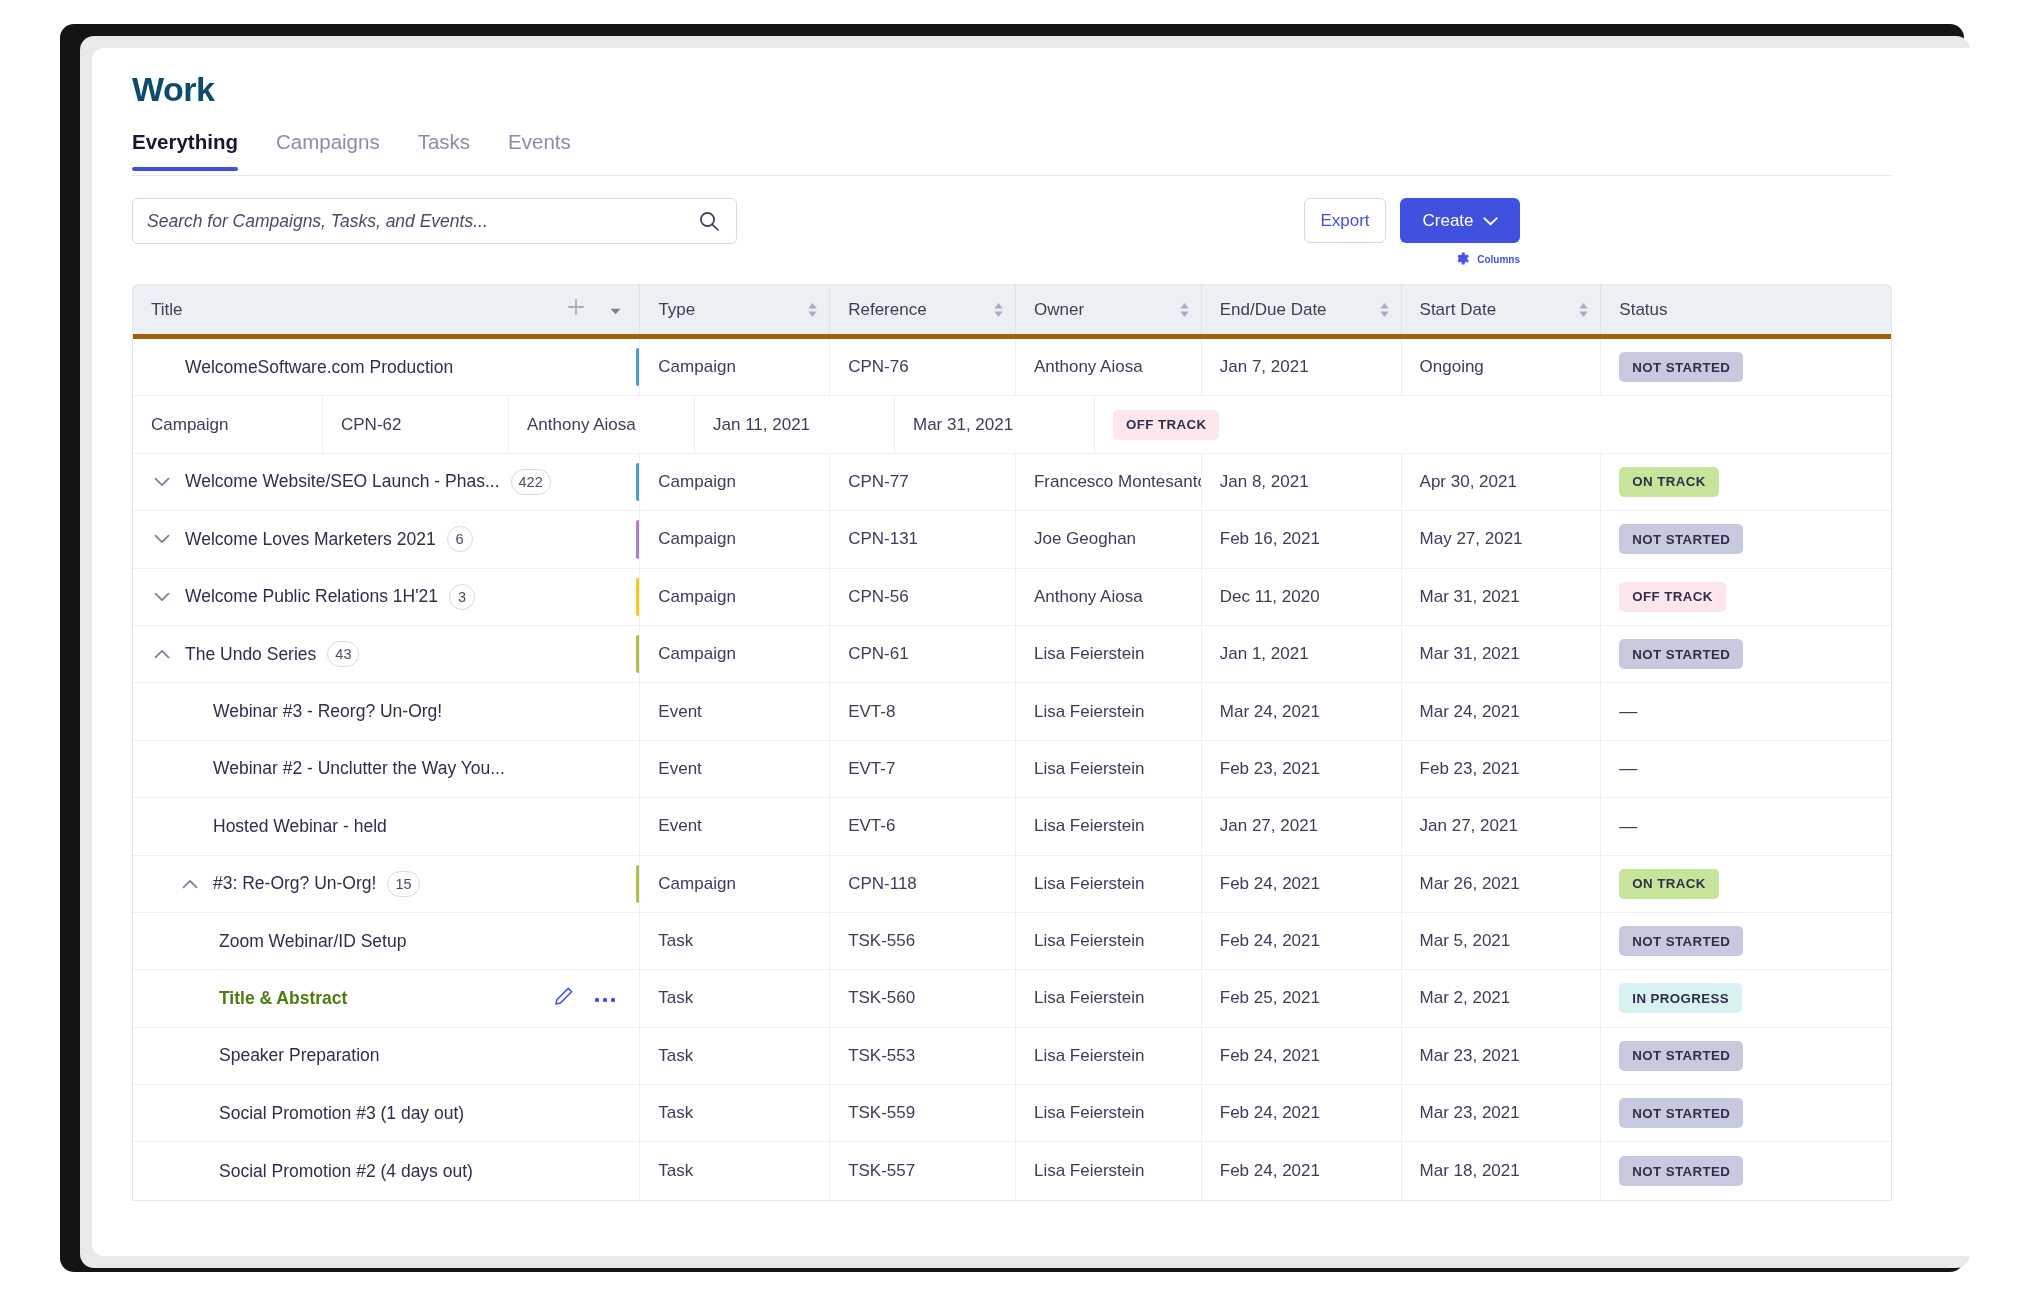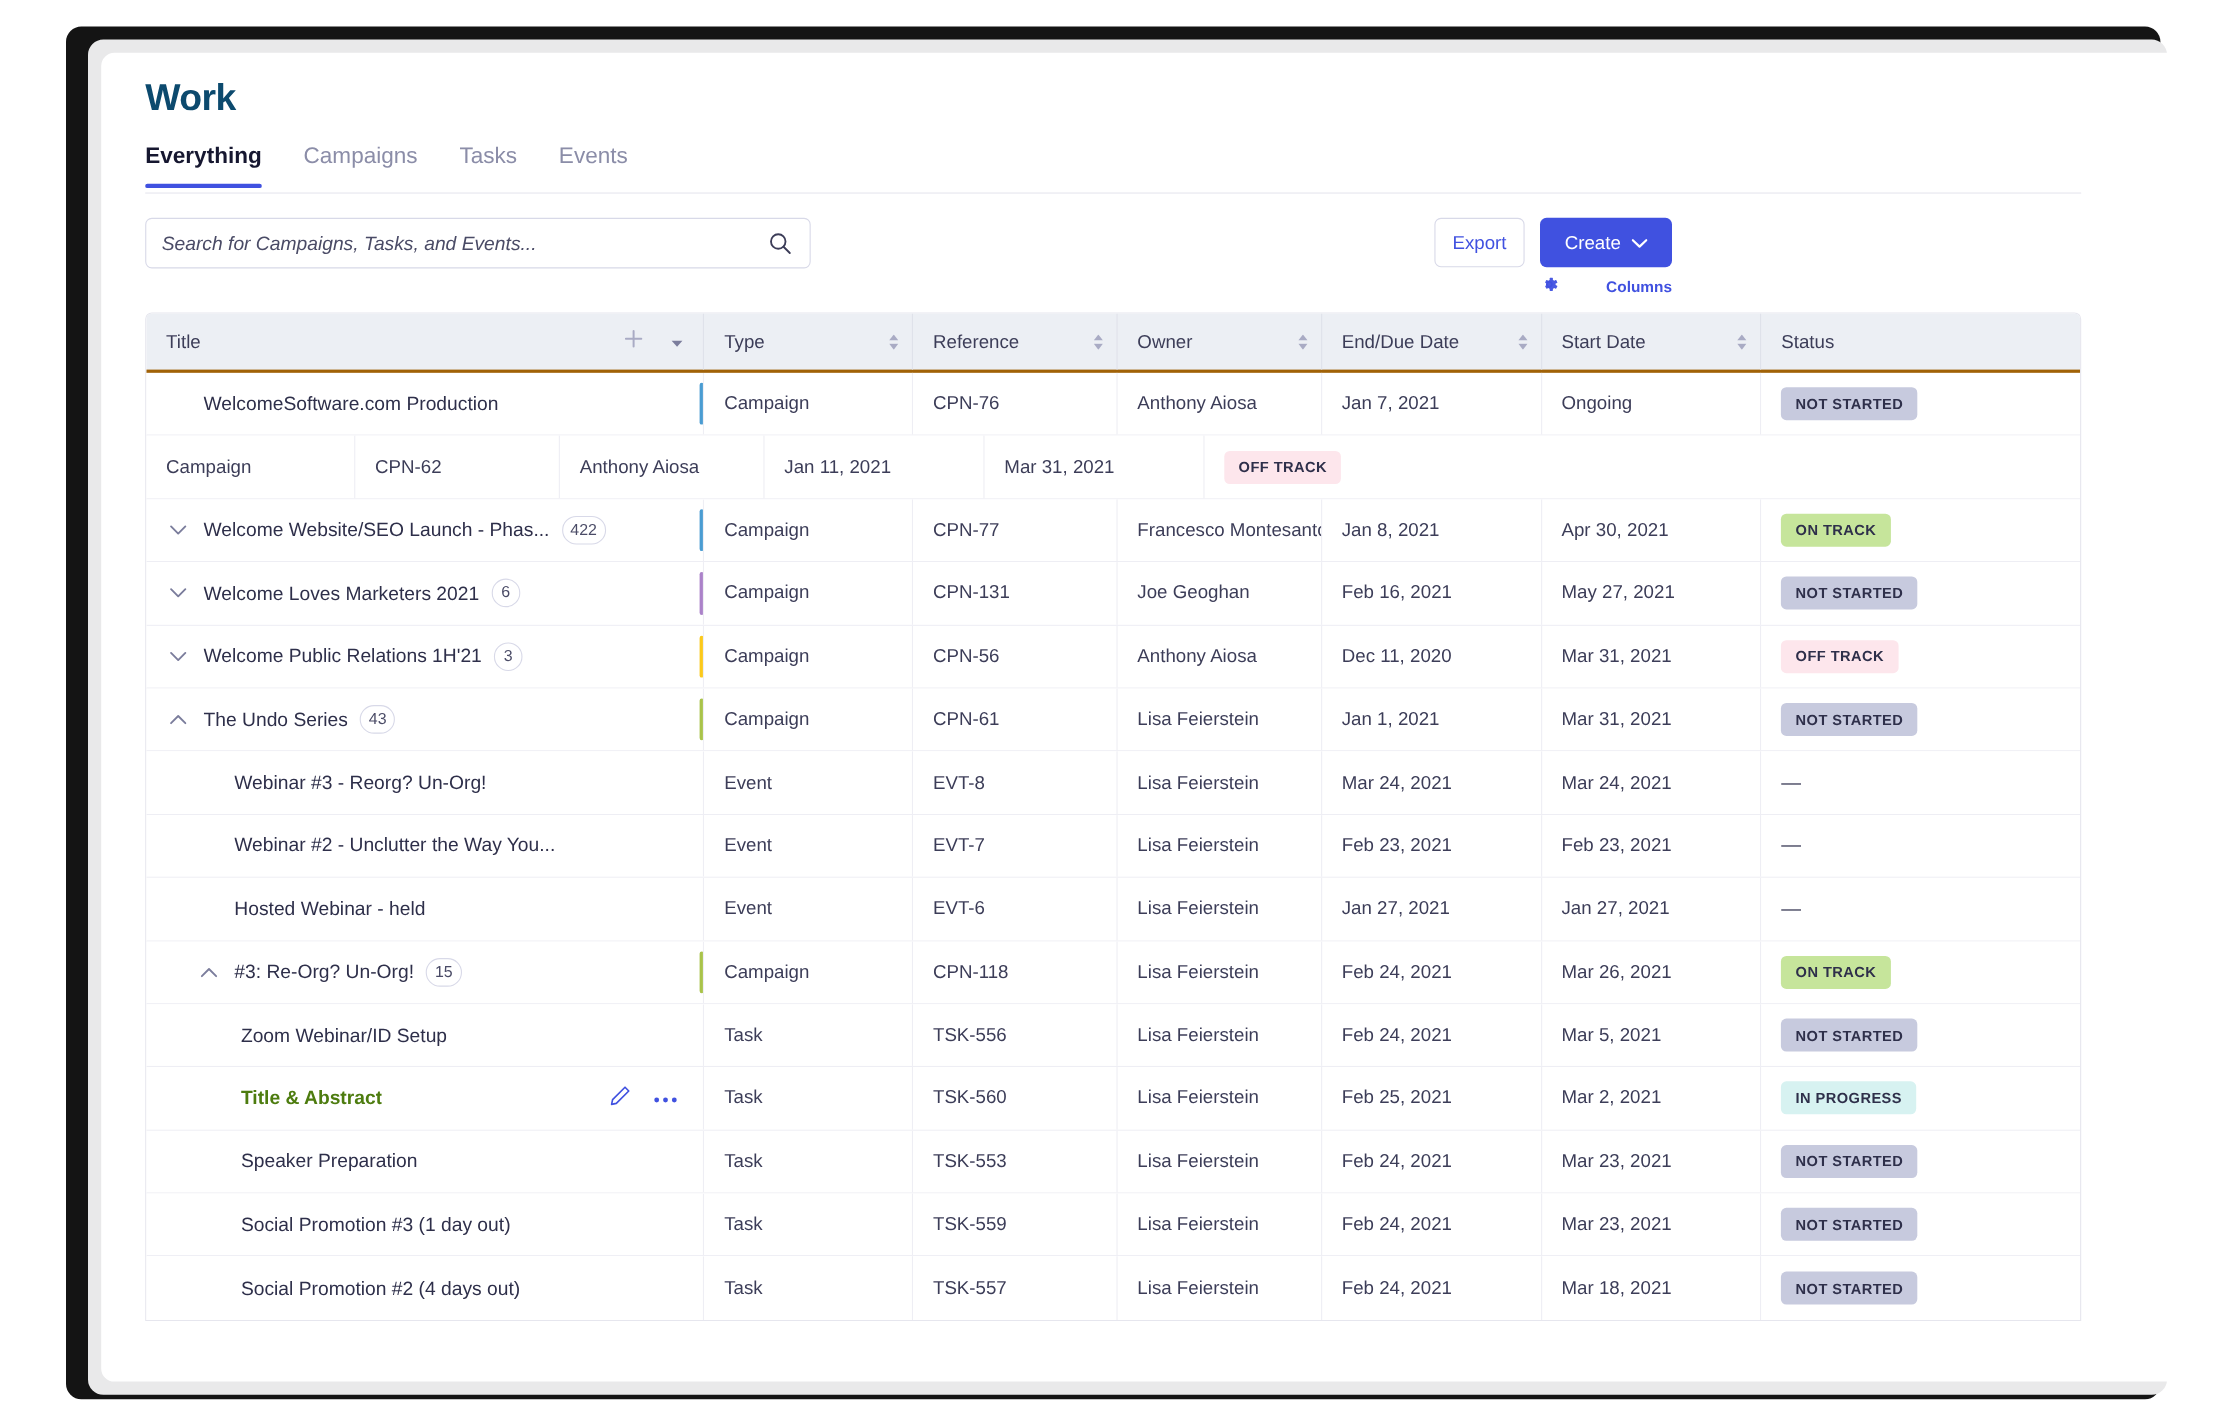--- a/index.html
+++ b/index.html
@@ -122,42 +122,42 @@
     align-items: center;
     justify-content: center;
     gap: 9px;
   }
   .columns-link {
     position: absolute;
     left: 1308px; top: 202px;
     width: 120px;
     display: flex;
     align-items: center;
-    justify-content: space-between;
+    justify-content: flex-end;
     gap: 7px;
     color: #4051e0;
-    font-size: 14px;
+    font-size: 10px;
     font-weight: 700;
     cursor: pointer;
   }
 
   
   .table {
     position: absolute;
     left: 40px; top: 236px;
     width: 1760px;
     border: 1px solid #e6e6ee;
     border-radius: 6px 6px 0 0;
     overflow: hidden;
   }
   .thead {
     display: flex;
     height: 54px;
     background: #eceff4;
-    border-bottom: 3px solid #a16207;
+    border-bottom: 5px solid #a16207;
   }
   .th {
     display: flex;
     align-items: center;
     font-size: 17px;
     color: #3c3d58;
     padding: 0 18px;
     border-right: 1px solid #dfe2ea;
     position: relative;
   }

